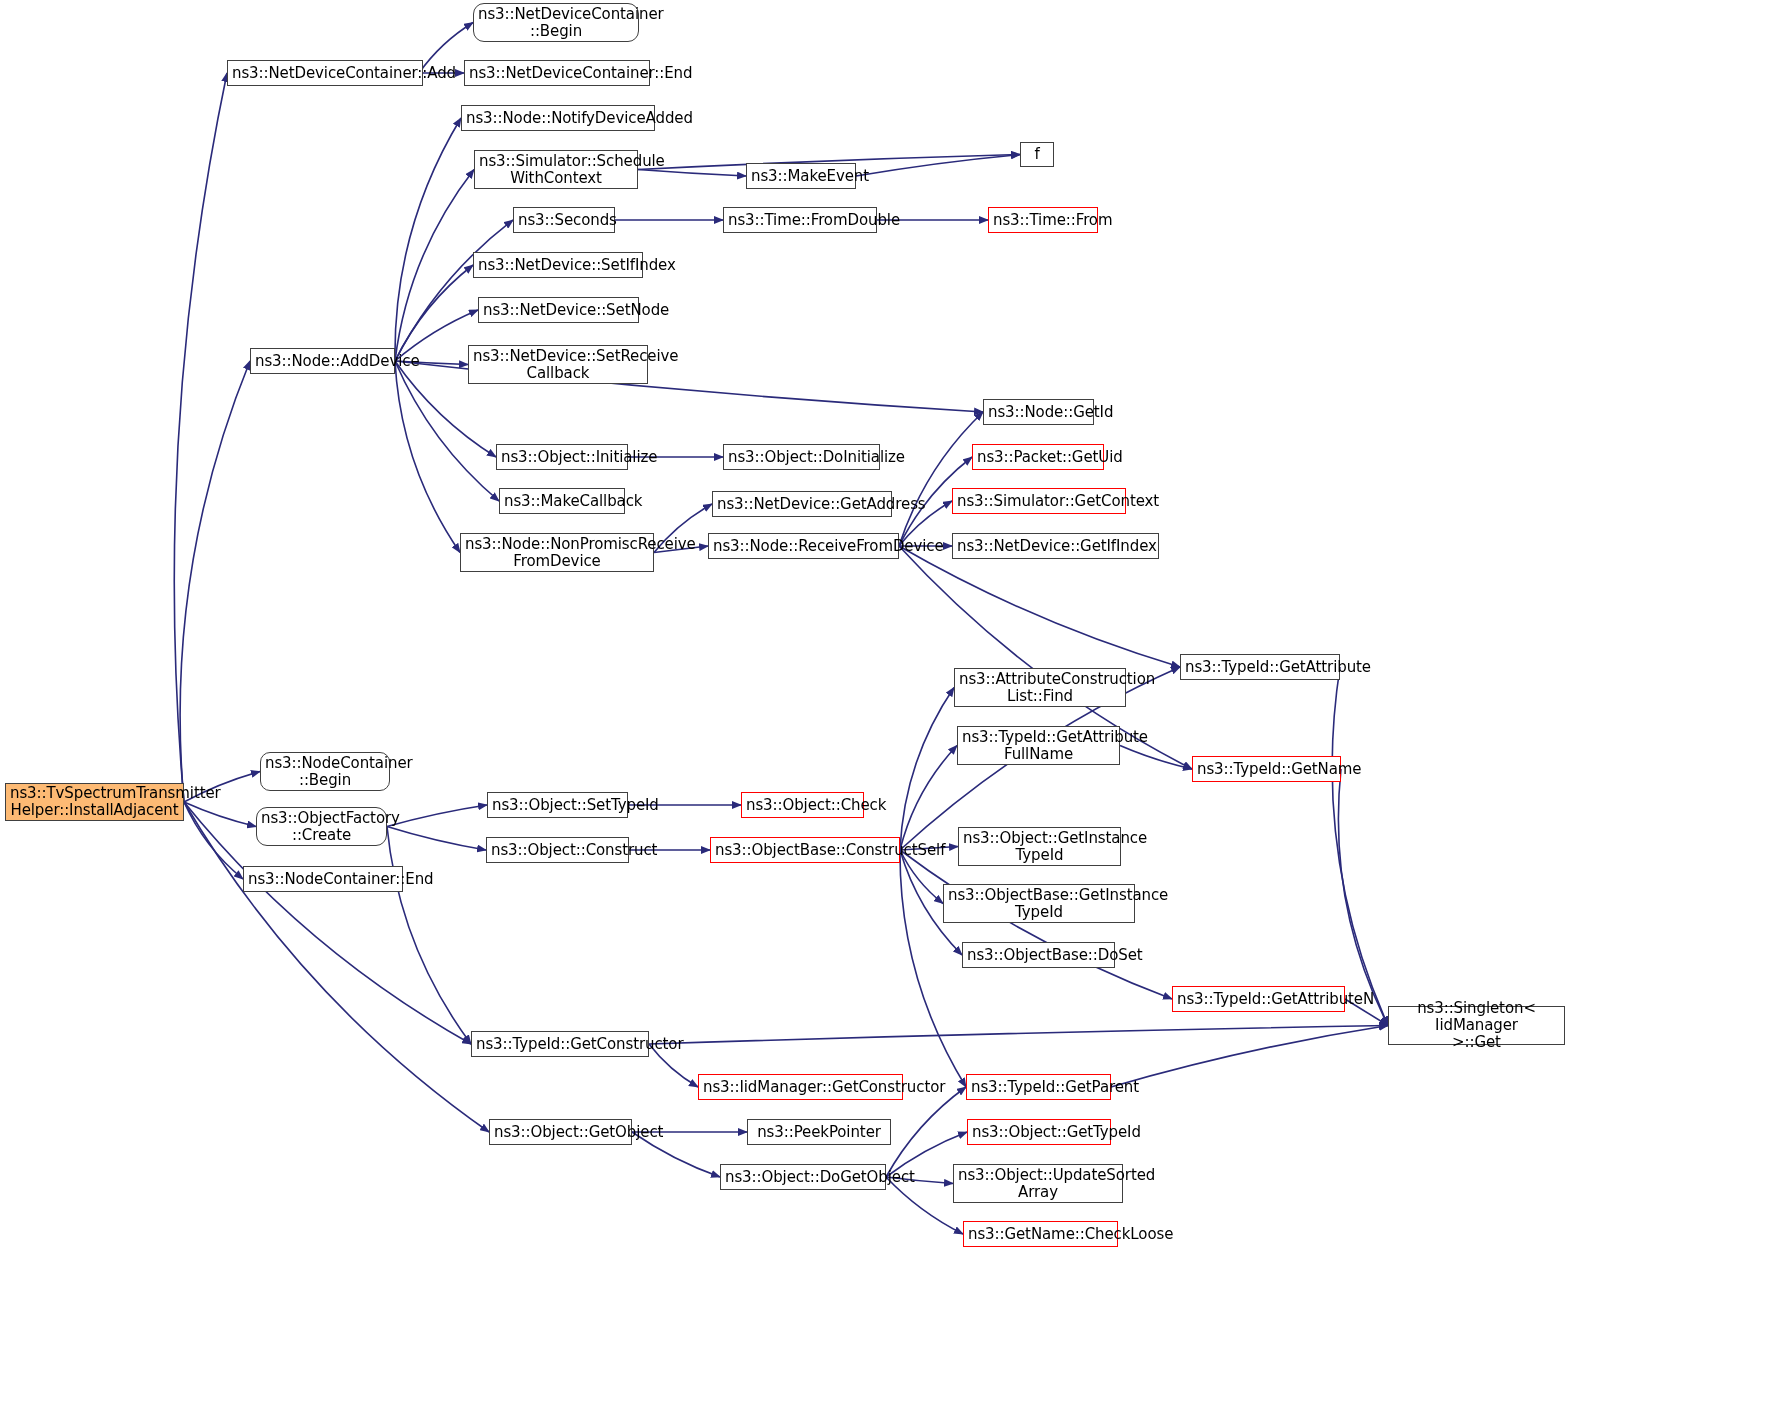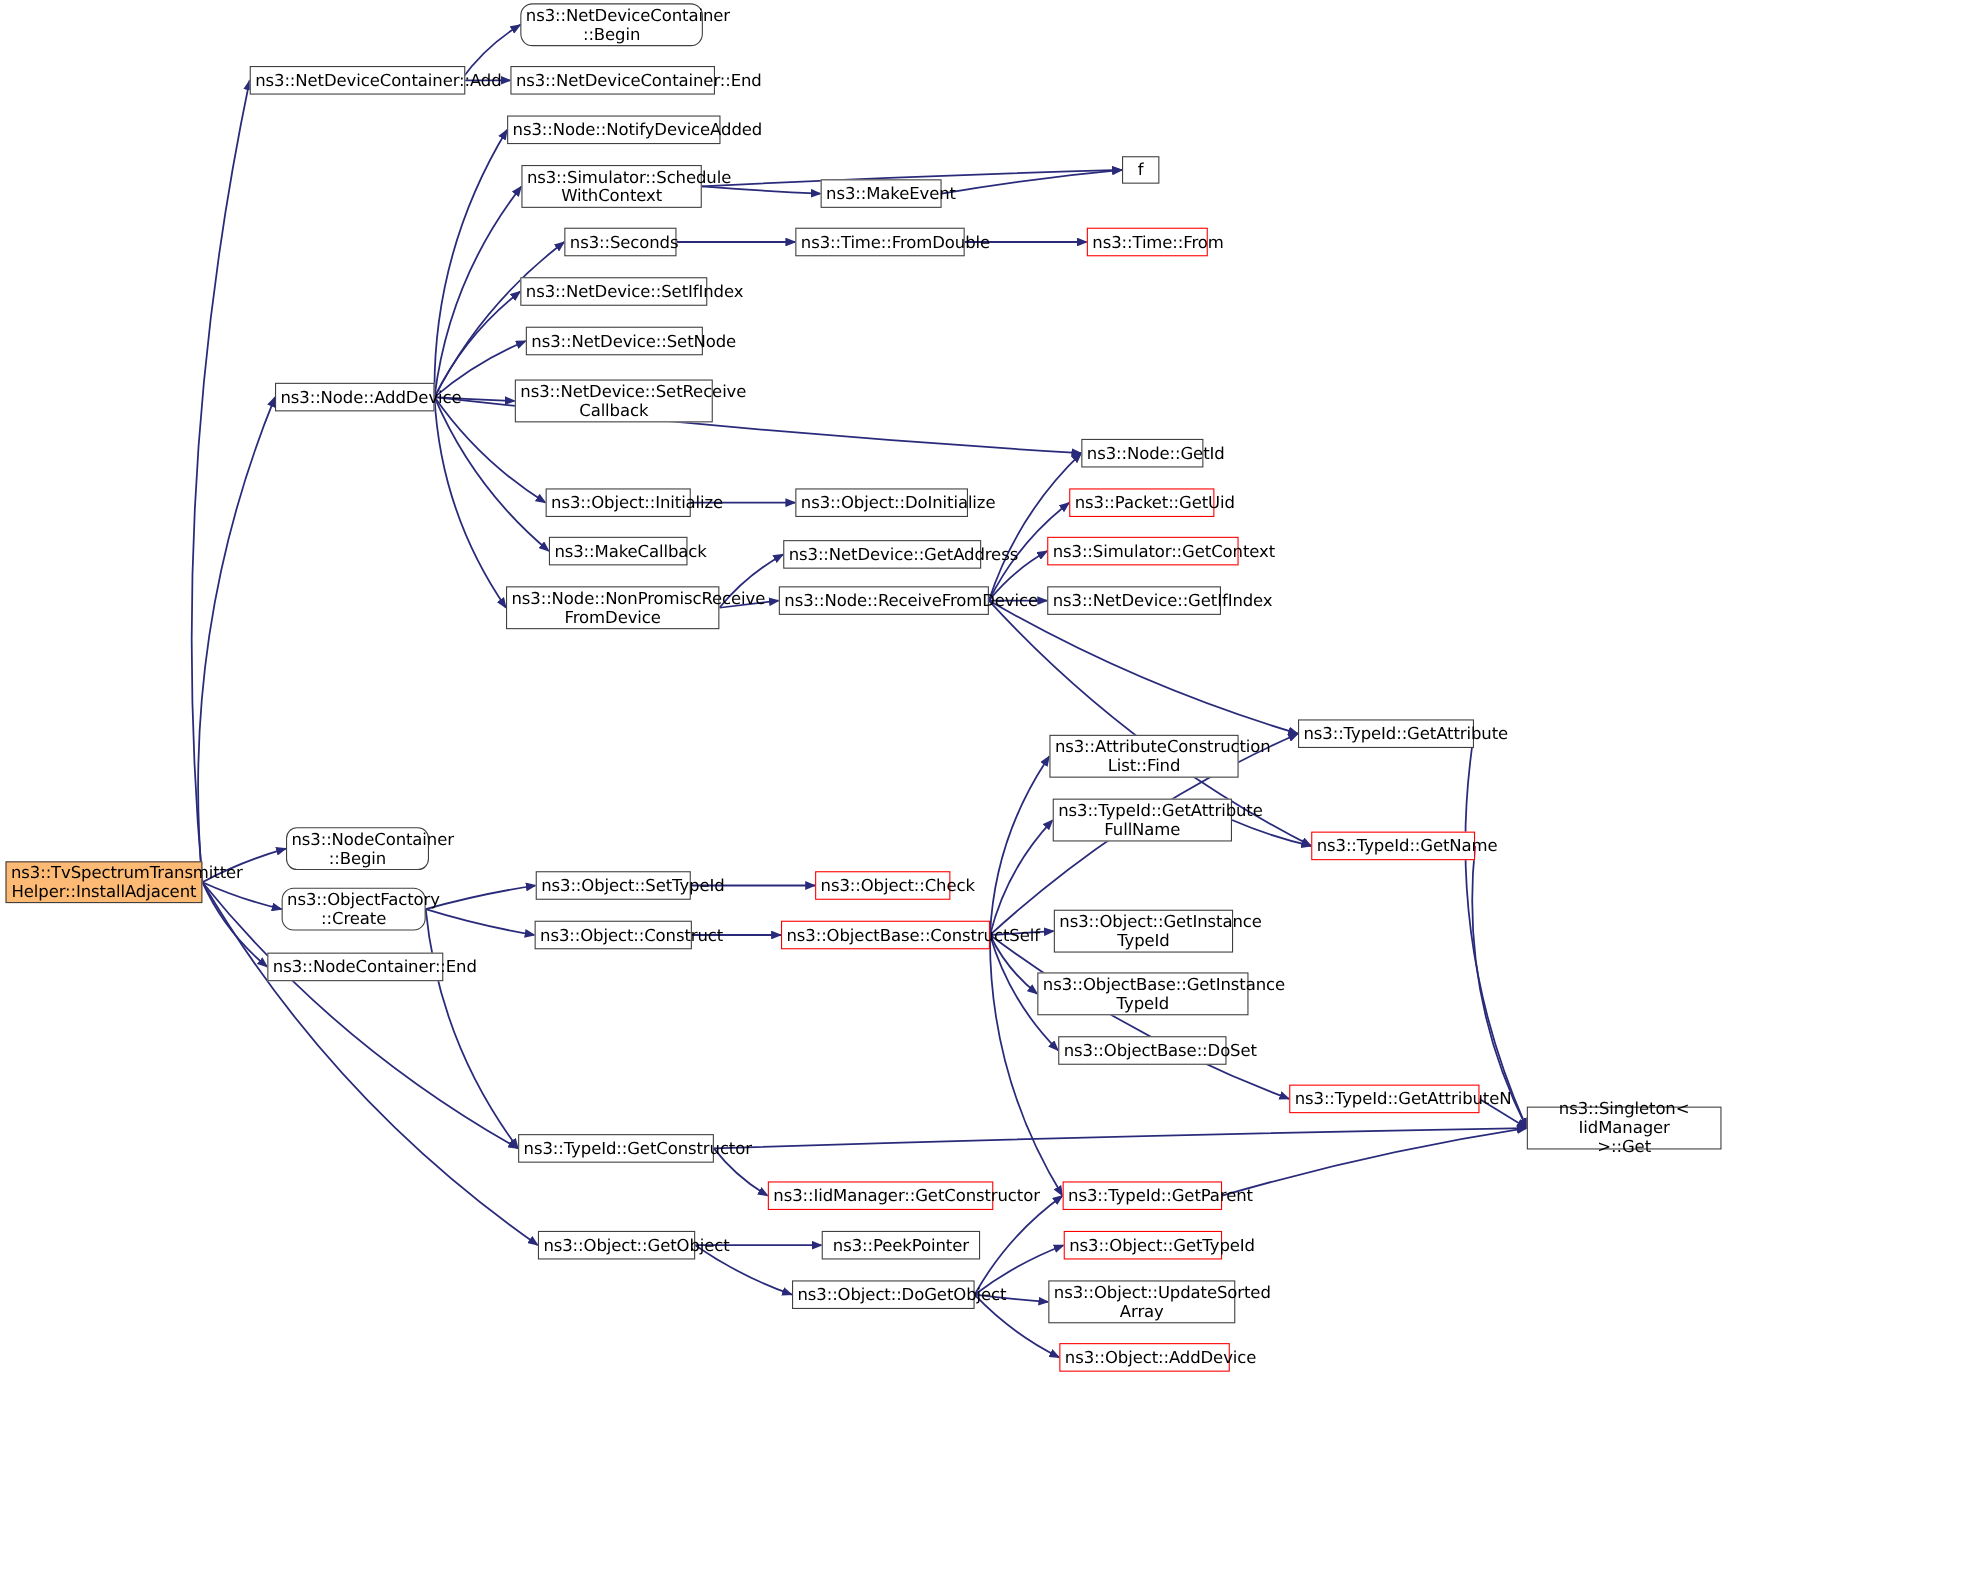--- a/index.html
+++ b/index.html
@@ -149,21 +149,21 @@
       <div class="node" style="left: 983px; top: 399px; width: 111px; height: 26px;"><span class="node-label">ns3::Node::GetId</span></div>
       <div class="node" style="left: 496px; top: 444px; width: 132px; height: 26px;"><span class="node-label">ns3::Object::Initialize</span></div>
       <div class="node" style="left: 723px; top: 444px; width: 157px; height: 26px;"><span class="node-label">ns3::Object::DoInitialize</span></div>
       <div class="node red" style="left: 972px; top: 444px; width: 132px; height: 26px;"><span class="node-label">ns3::Packet::GetUid</span></div>
       <div class="node" style="left: 499px; top: 488px; width: 126px; height: 26px;"><span class="node-label">ns3::MakeCallback</span></div>
       <div class="node" style="left: 712px; top: 491px; width: 180px; height: 26px;"><span class="node-label">ns3::NetDevice::GetAddress</span></div>
       <div class="node red" style="left: 952px; top: 488px; width: 174px; height: 26px;"><span class="node-label">ns3::Simulator::GetContext</span></div>
       <div class="node" style="left: 460px; top: 533px; width: 194px; height: 39px;"><span class="node-label">ns3::Node::NonPromiscReceive
 FromDevice</span></div>
       <div class="node" style="left: 708px; top: 533px; width: 191px; height: 26px;"><span class="node-label">ns3::Node::ReceiveFromDevice</span></div>
-      <div class="node" style="left: 952px; top: 533px; width: 158px; height: 26px;"><span class="node-label">ns3::NetDevice::GetIfIndex</span></div>
+      <div class="node" style="left: 952px; top: 533px; width: 207px; height: 26px;"><span class="node-label">ns3::NetDevice::GetIfIndex</span></div>
       <div class="node" style="left: 1180px; top: 654px; width: 160px; height: 26px;"><span class="node-label">ns3::TypeId::GetAttribute</span></div>
       <div class="node" style="left: 954px; top: 668px; width: 172px; height: 39px;"><span class="node-label">ns3::AttributeConstruction
 List::Find</span></div>
       <div class="node" style="left: 957px; top: 726px; width: 163px; height: 39px;"><span class="node-label">ns3::TypeId::GetAttribute
 FullName</span></div>
       <div class="node red" style="left: 1192px; top: 756px; width: 149px; height: 26px; text-align: right;"><span class="node-label">ns3::TypeId::GetName</span></div>
       <div class="node" style="left: 260px; top: 752px; width: 130px; height: 39px; border-radius: 10px;"><span class="node-label">ns3::NodeContainer
 ::Begin</span></div>
       <div class="node" style="left: 487px; top: 792px; width: 141px; height: 26px;"><span class="node-label">ns3::Object::SetTypeId</span></div>
       <div class="node red" style="left: 741px; top: 792px; width: 123px; height: 26px;"><span class="node-label">ns3::Object::Check</span></div>
@@ -182,15 +182,15 @@
 &gt;::Get</span></div>
       <div class="node" style="left: 471px; top: 1031px; width: 178px; height: 26px;"><span class="node-label">ns3::TypeId::GetConstructor</span></div>
       <div class="node red" style="left: 698px; top: 1074px; width: 205px; height: 26px;"><span class="node-label">ns3::IidManager::GetConstructor</span></div>
       <div class="node red" style="left: 966px; top: 1074px; width: 145px; height: 26px;"><span class="node-label">ns3::TypeId::GetParent</span></div>
       <div class="node" style="left: 489px; top: 1119px; width: 143px; height: 26px;"><span class="node-label">ns3::Object::GetObject</span></div>
       <div class="node" style="left: 747px; top: 1119px; width: 144px; height: 26px;"><span class="node-label">ns3::PeekPointer</span></div>
       <div class="node red" style="left: 967px; top: 1119px; width: 144px; height: 26px;"><span class="node-label">ns3::Object::GetTypeId</span></div>
       <div class="node" style="left: 720px; top: 1164px; width: 166px; height: 26px;"><span class="node-label">ns3::Object::DoGetObject</span></div>
       <div class="node" style="left: 953px; top: 1164px; width: 170px; height: 39px;"><span class="node-label">ns3::Object::UpdateSorted
 Array</span></div>
-      <div class="node red" style="left: 963px; top: 1221px; width: 155px; height: 26px;"><span class="node-label">ns3::Object::AddDevice</span></div>
+      <div class="node red" style="left: 963px; top: 1221px; width: 155px; height: 26px;"><span class="node-label">ns3::GetName::CheckLoose</span></div>
     </div>
 </div>
 
 </body></html>

